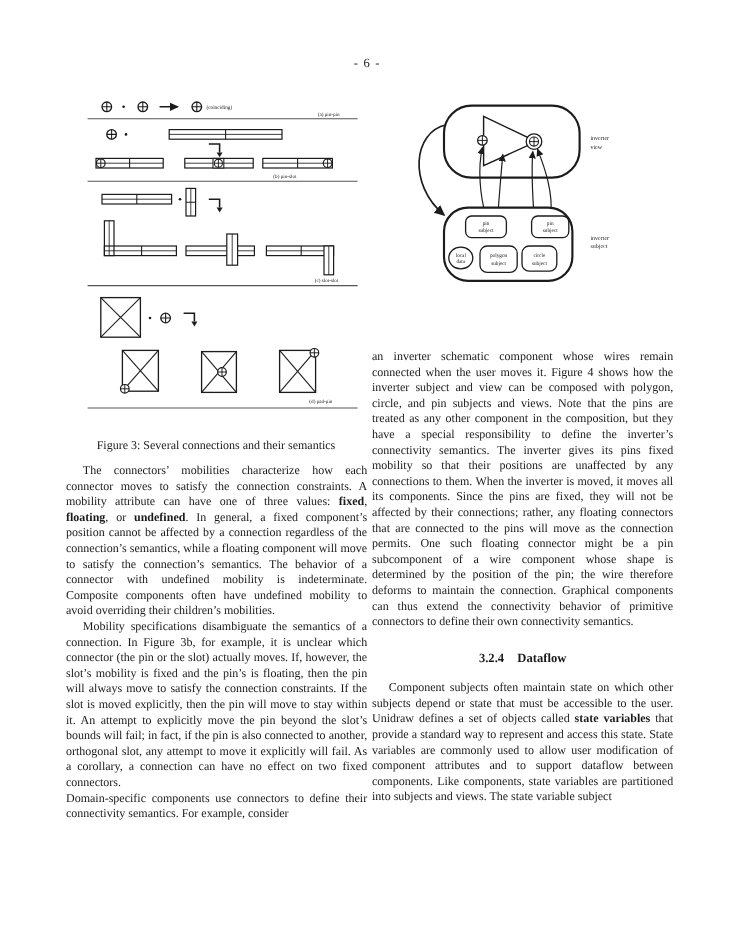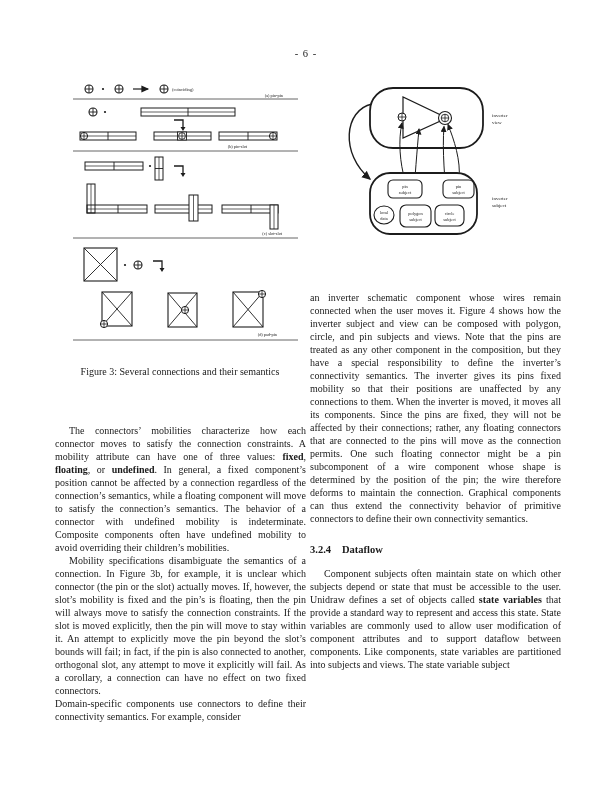--- a/index.html
+++ b/index.html
@@ -7,27 +7,27 @@
     position:relative; width:612px; height:791px; margin:0 auto;
     background:#ffffff; color:#1a1a1a;
     font-family:"Liberation Serif", serif;
     overflow:hidden;
   }
   .page-number {
     position:absolute; top:48px; left:0; right:0;
     text-align:center; font-size:10.5px; letter-spacing:1px;
   }
   .col-text { position:absolute; width:251px; font-size:10px; line-height:13px; text-align:justify; }
-  #left-text  { left:55px;  top:386px;margin-top:38px; }
+  #left-text  { left:55px;  top:386px; }
   #right-text { left:310px; top:291px; }
   .col-text p { margin:0; text-indent:14px; }
   .col-text p.noindent { text-indent:0; }
   .rb { font-weight:bold; }
   .ri { }
-  .section-heading { font-weight:bold; font-size:10.5px; margin:18px 0 11px 0; text-align:left; }
+  .section-heading { font-weight:bold; font-size:10.5px; margin:18px 0 11px 0; text-align:center; }
   .section-heading .num { margin-right:11px; }
   .fig-caption { position:absolute; font-size:10px; line-height:13px; }
   #fig3-caption { left:55px; top:353px; width:250px; text-align:center;margin-top:12px; }
   #fig4-caption { left:318px; top:246px; width:250px; text-align:justify; }
   svg { position:absolute; }
   #fig3 { left:55px; top:78px; }
   #fig4 { left:318px; top:82px; }
   svg text { font-family:"Liberation Serif", serif; fill:#222; }
   .rowlabel { font-size:4.3px; }
   .tinylabel { font-size:4.4px; }

